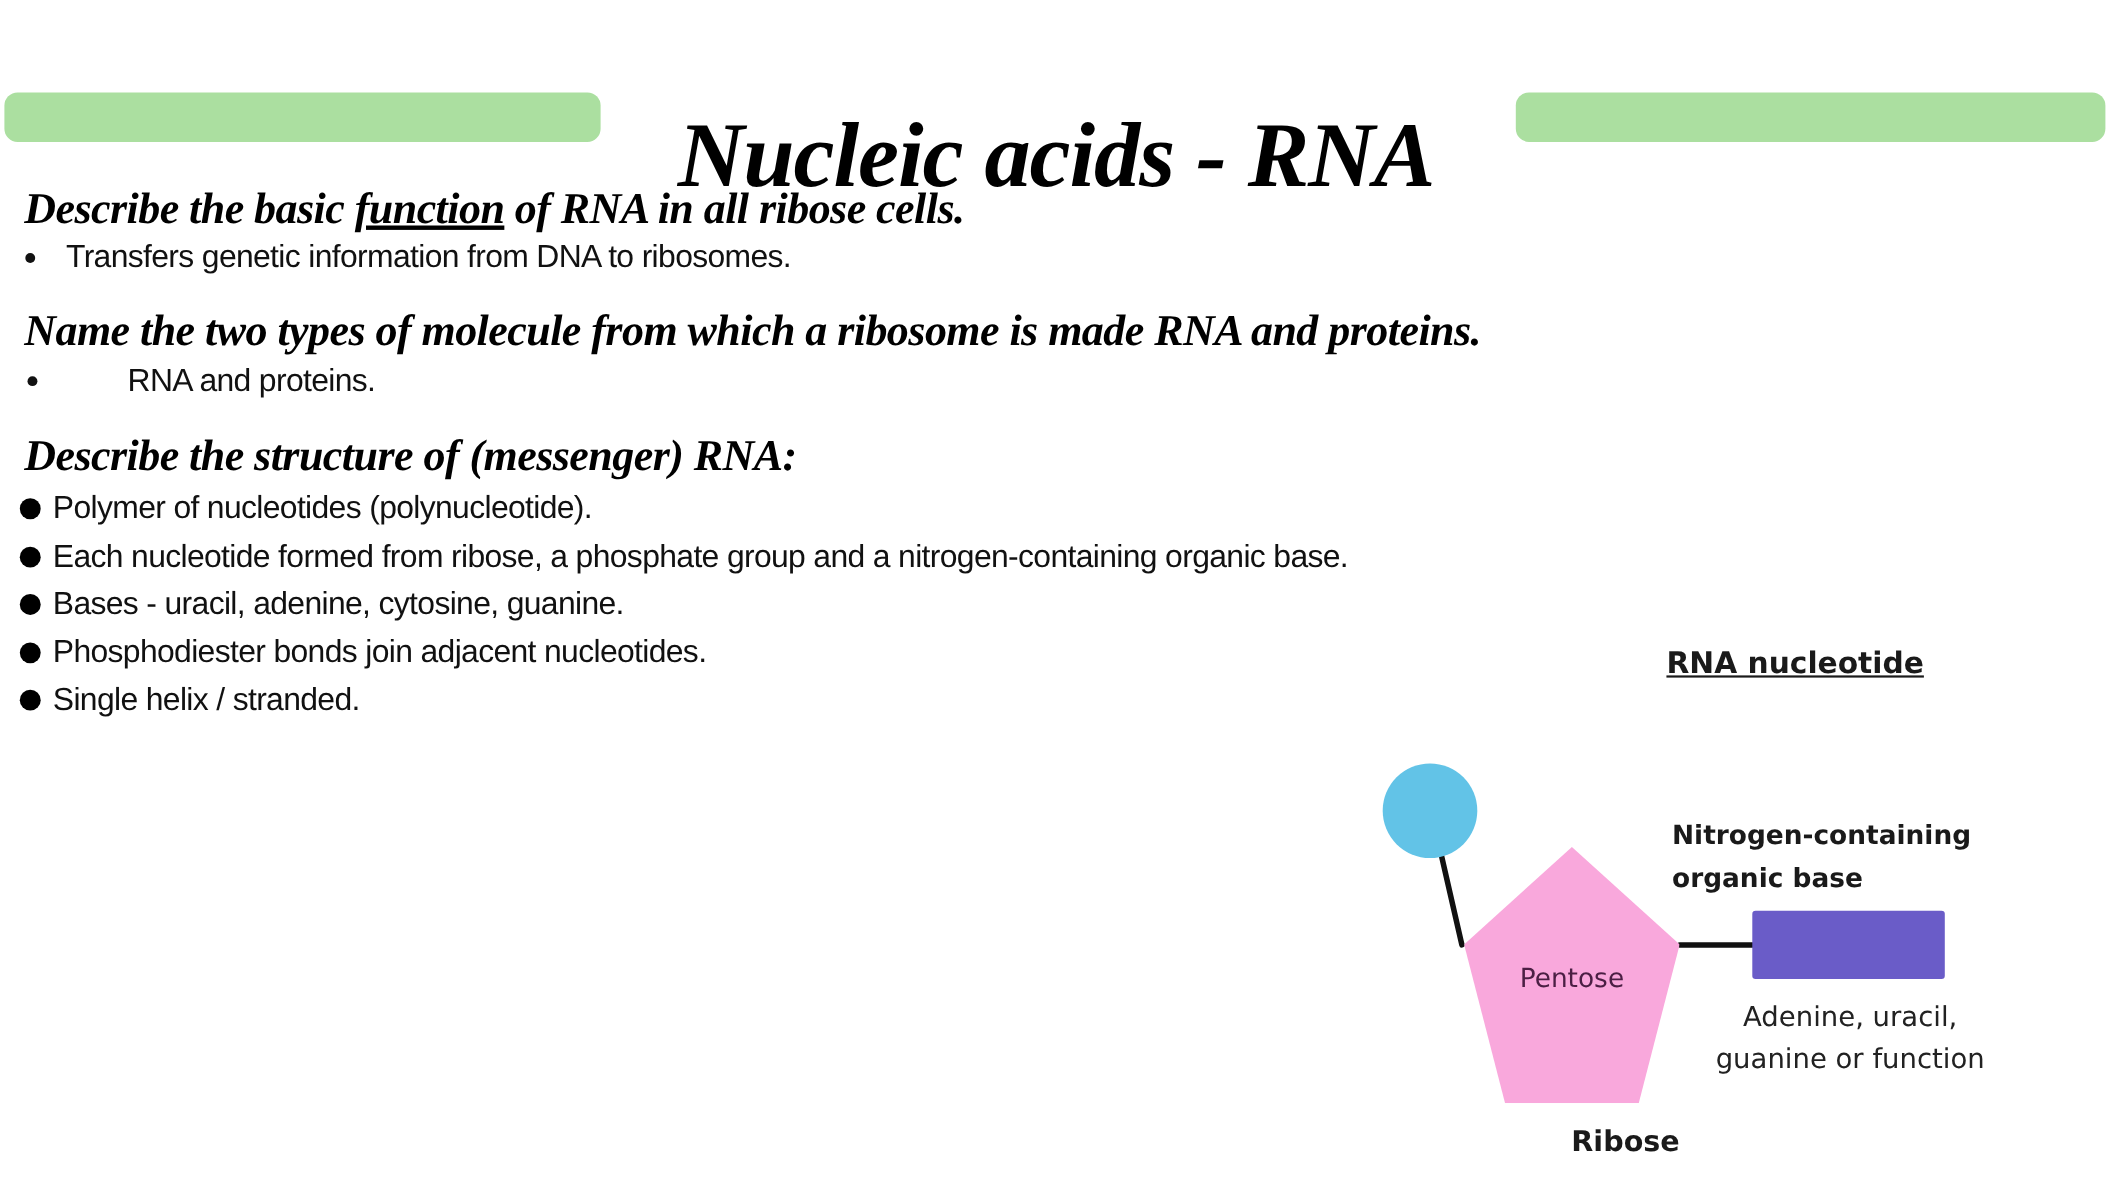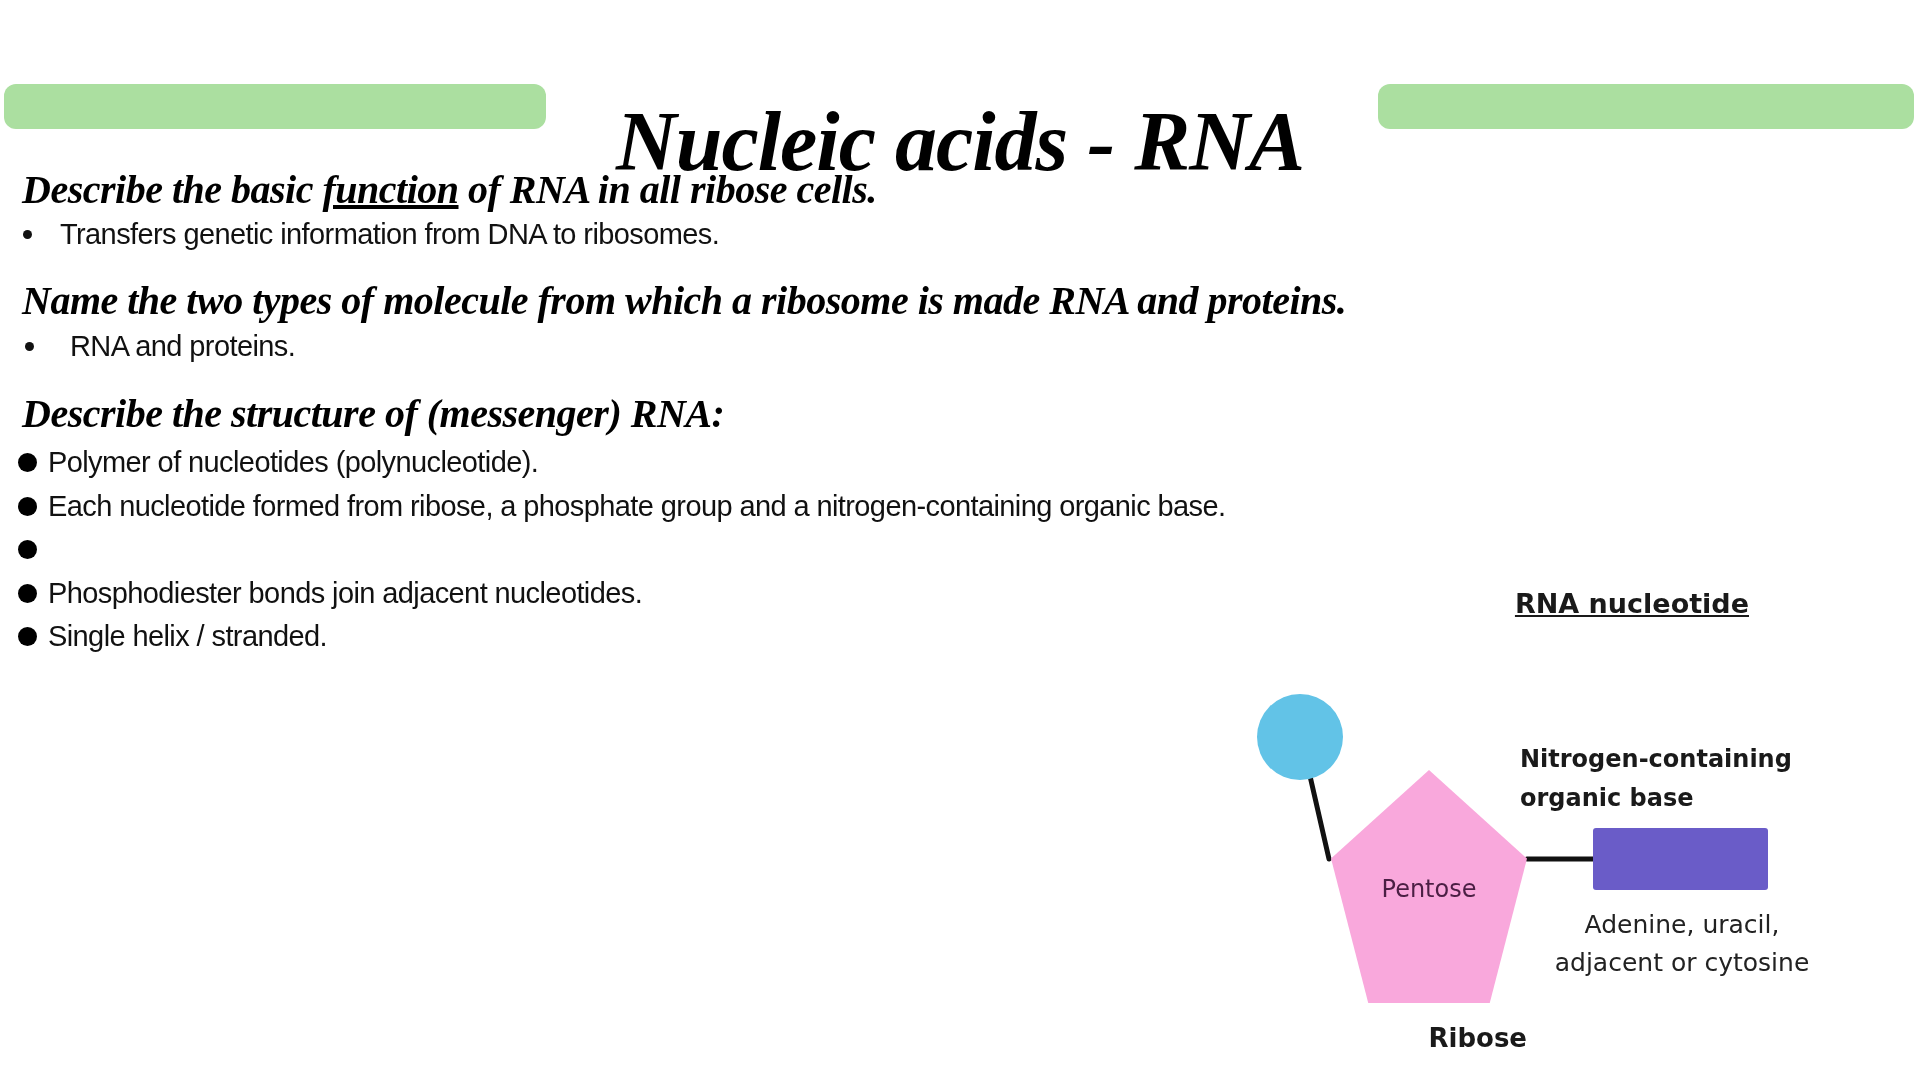--- a/index.html
+++ b/index.html
@@ -21,21 +21,21 @@
     position:absolute;left:22px;
     font-family:"Liberation Serif",serif;font-style:italic;font-weight:bold;
     font-size:40px;line-height:1.2;letter-spacing:-0.5px;white-space:nowrap;
   }
   .q1{top:166px;} .q2{top:277px;} .q3{top:390px;}
   .question .u{text-decoration:underline;}
   .answer{
     position:absolute;display:flex;align-items:center;
     font-size:29px;letter-spacing:-0.6px;white-space:nowrap;color:#111;
   }
-  .a1{top:218px;left:23px;align-items:center;} .a2{top:330px;left:25px;}
+  .a1{top:218px;left:23px;align-items:center;} .a2{top:330px;left:25px;gap:46px;}
   .dot-sm{width:9px;height:9px;border-radius:50%;background:#111;flex:0 0 auto;}
   .a1 .dot-sm{margin-right:28px;} .a2 .dot-sm{margin-right:36px;}
   .struct-list{position:absolute;top:441px;left:18px;}
   .struct-item{
     display:flex;align-items:center;height:43.5px;
     font-size:29px;letter-spacing:-0.6px;white-space:nowrap;color:#111;
   }
   .dot-lg{width:19px;height:19px;border-radius:50%;background:#000;margin-right:11px;flex:0 0 auto;}
   
   .diagram{position:absolute;left:1150px;top:580px;width:770px;height:500px;
@@ -97,20 +97,21 @@
   <div class="struct-item">
     <span class="dot-lg"></span>
     <span>Polymer of nucleotides (polynucleotide).</span>
   </div>
   <div class="struct-item">
     <span class="dot-lg"></span>
     <span>Each nucleotide formed from ribose, a phosphate group and a nitrogen-containing organic base.</span>
   </div>
   <div class="struct-item">
     <span class="dot-lg"></span>
+    <span>Bases - uracil, adenine, cytosine, guanine.</span>
   </div>
   <div class="struct-item">
     <span class="dot-lg"></span>
     <span>Phosphodiester bonds join adjacent nucleotides.</span>
   </div>
   <div class="struct-item">
     <span class="dot-lg"></span>
     <span>Single helix / stranded.</span>
   </div>
 </div>
@@ -120,14 +121,14 @@
     <line x1="160" y1="196" x2="179" y2="279"></line>
     <line x1="377" y1="279" x2="443" y2="279"></line>
   </svg>
   <div class="dg-title">RNA nucleotide</div>
   <div class="dg-circle" style="background-color: rgb(98, 195, 231);"></div>
   <div class="dg-pentagon" style="background-color: rgb(249, 168, 220);"></div>
   <div class="dg-pentose" style="color: rgb(75, 31, 68);">Pentose</div>
   <div class="dg-ribose">Ribose</div>
   <div class="dg-base-rect" style="background-color: rgb(106, 92, 200);"></div>
   <div class="dg-base-label"><span>Nitrogen-containing</span><br><span>organic base</span></div>
-  <div class="dg-base-examples"><span>Adenine, uracil,</span><br><span>adjacent or cytosine</span></div>
+  <div class="dg-base-examples"><span>Adenine, uracil,</span><br><span>guanine or function</span></div>
 </div>
 
 </body></html>

